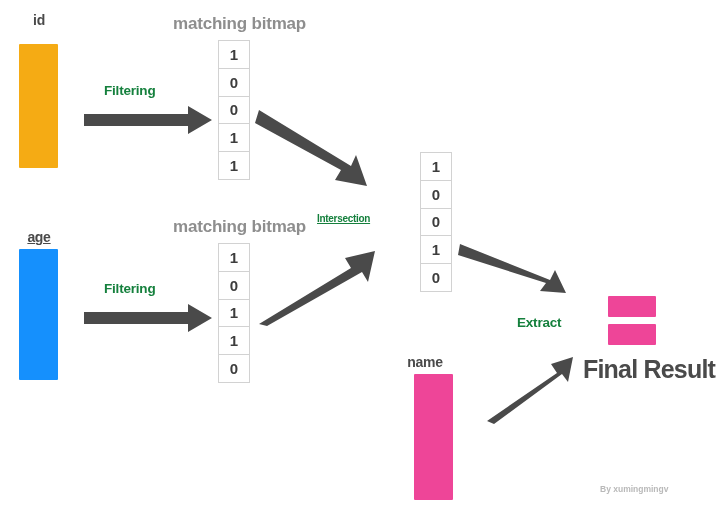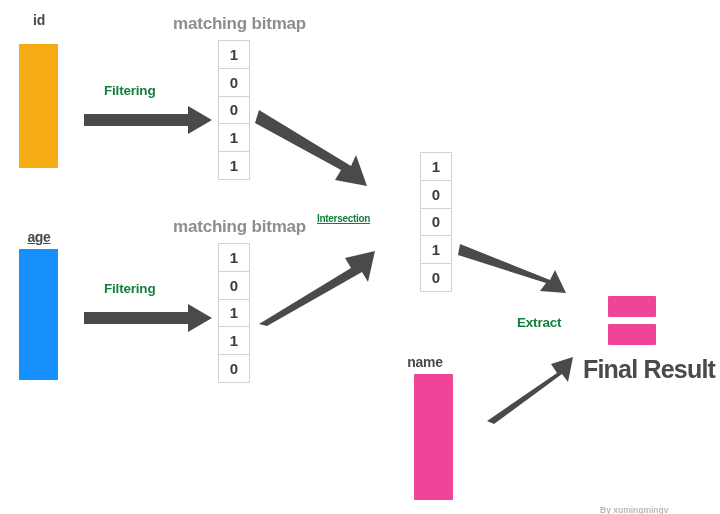--- a/index.html
+++ b/index.html
@@ -173,15 +173,15 @@
     </svg>
   </div>
 
   <div class="abs op-label op-small" style="left:517px; top:315px;">Extract</div>
 
   <div class="abs col-bar" style="left:608px; top:296px; width:48px; height:21px; background:#EE4598;"></div>
   <div class="abs col-bar" style="left:608px; top:324px; width:48px; height:21px; background:#EE4598;"></div>
 
   <div class="abs final-label" style="left:583px; top:355px;">Final Result</div>
 
-  <div class="abs watermark" style="left:600px; top:505px;">By xumingmingv</div>
+  <div class="abs watermark" style="left:600px; top:484px;">By xumingmingv</div>
 
 </div>
 
 </body></html>

